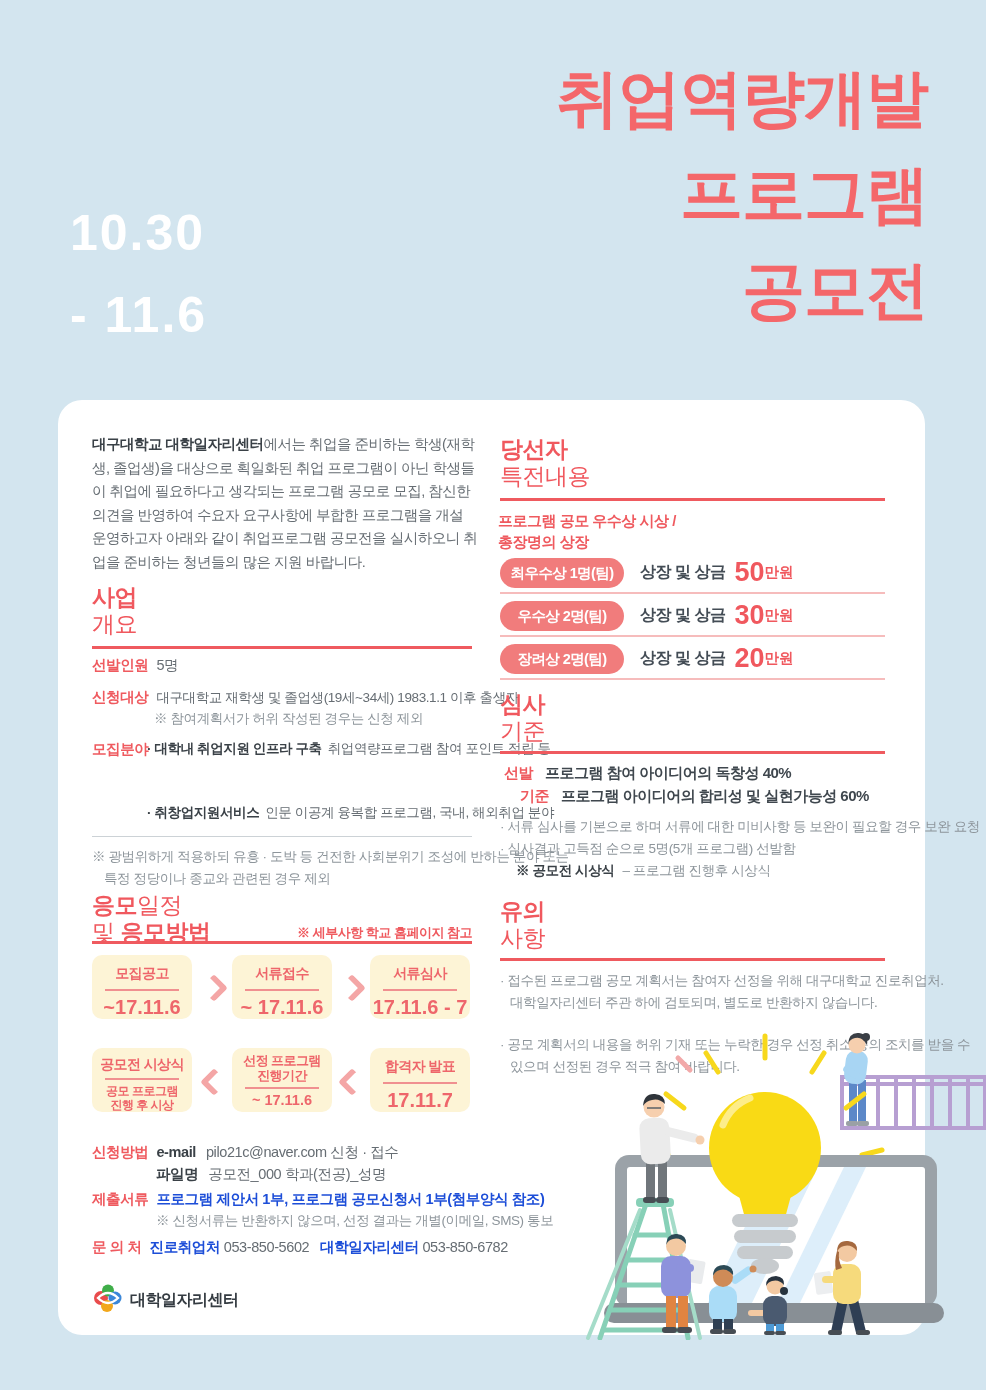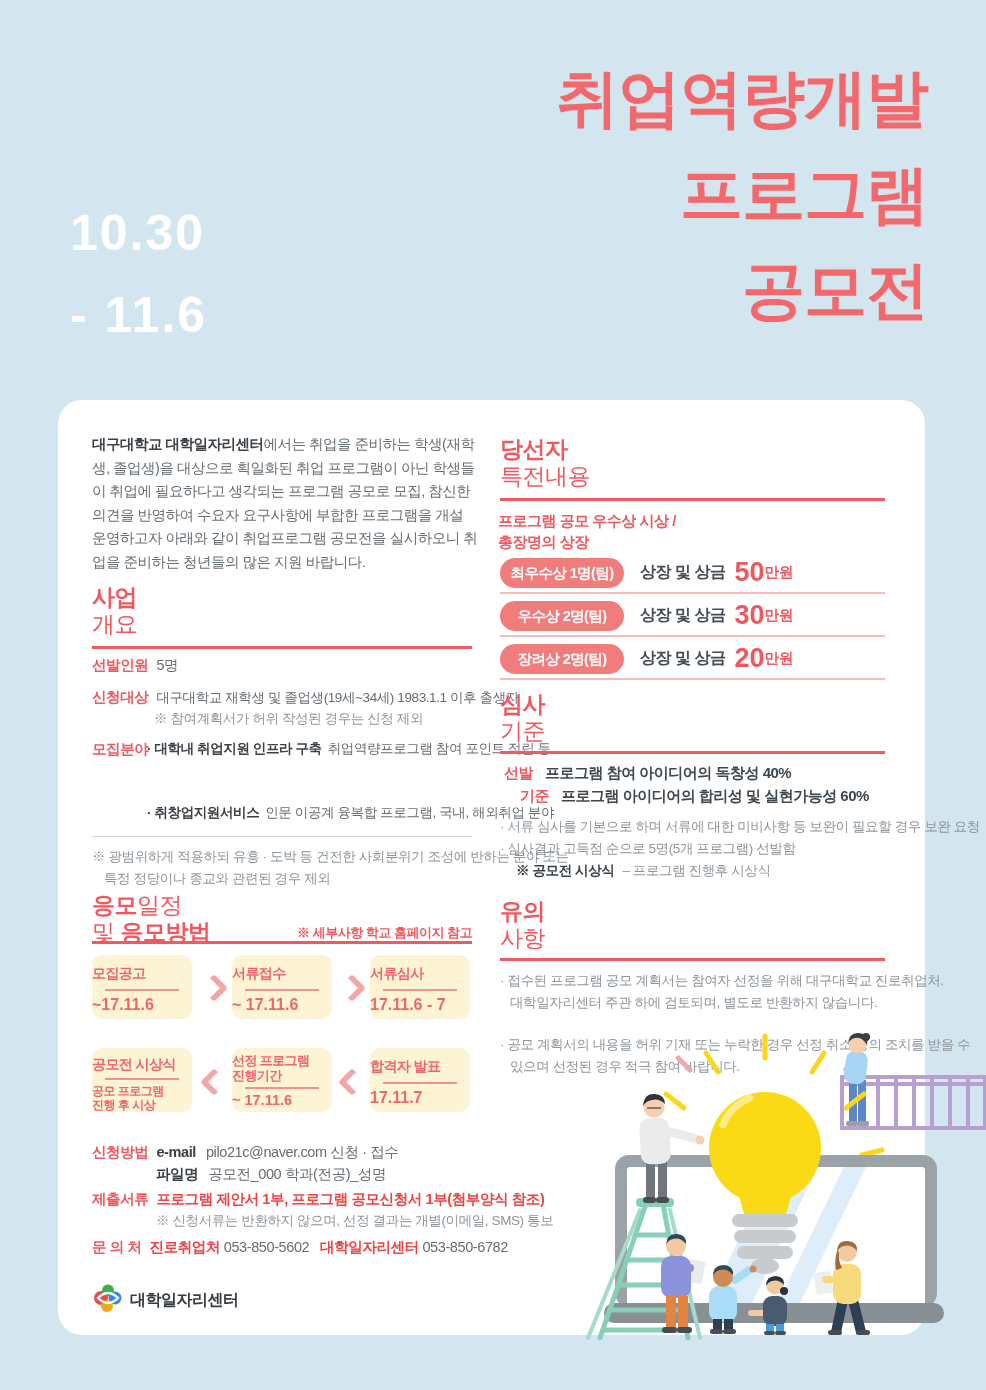--- a/index.html
+++ b/index.html
@@ -17,33 +17,33 @@
   
   .sec-title{color:#f0585e;font-size:23px;line-height:27px;letter-spacing:-0.5px;white-space:nowrap;}
   .sec-title .b{font-weight:800;}
   .sec-title .l{font-weight:500;}
   .redline{height:3px;background:#ef5a5f;}
   .grayline{height:1px;background:#ccd2d6;}
   .pinkline{height:2px;background:#f6bcbc;}
   .lrow{font-size:14.5px;color:#666d73;letter-spacing:-0.4px;white-space:nowrap;}
   .lrow .lab{color:#ef5a5f;font-weight:700;margin-right:8px;}
   .lrow .dlab{color:#3a4147;font-weight:700;margin-right:10px;}
-  .lrow .bold{color:#ef4444;font-weight:700;margin-top:43px;}
+  .lrow .bold{color:#1d4ed8;font-weight:700;margin-top:43px;}
   .gtxt{font-size:13.5px;color:#8d959b;letter-spacing:-0.4px;white-space:nowrap;}
   .itxt{font-size:13.5px;color:#666d73;letter-spacing:-0.4px;white-space:nowrap;}
   .itxt .bold{color:#3a4147;font-weight:700;margin-right:6px;}
   
   .intro{left:34px;top:33px;width:386px;font-size:14.5px;line-height:23.5px;color:#666d73;letter-spacing:-0.5px;}
   .intro .bold{color:#3a4147;font-weight:700;}
   
-  .fbox{width:100px;height:64px;background:#fdf4d6;border-radius:10px;color:#ee666b;}
+  .fbox{width:100px;height:64px;background:#fdf4d6;border-radius:10px;color:#ee666b;text-align:center;}
   .fbox .bt{font-size:14px;font-weight:700;margin-top:10px;letter-spacing:-0.6px;}
   .fbox .bt2{font-size:13px;font-weight:700;margin-top:6px;line-height:14.5px;letter-spacing:-0.6px;}
   .fbox .bl{height:1.5px;background:#f09090;margin:6px 13px 5px;}
-  .fbox .bd{font-size:16px;font-weight:700;}
+  .fbox .bd{font-size:20px;font-weight:700;}
   .fbox .bd2{font-size:12px;font-weight:700;line-height:14px;letter-spacing:-0.5px;}
   .chev{width:14px;height:14px;border-top:6px solid #f4a6a6;border-right:6px solid #f4a6a6;border-radius:4px;}
   .chev.r{transform:rotate(45deg);}
   .chev.lf{transform:rotate(225deg);}
   .sched-note{font-size:13px;font-weight:700;color:#ef5a5f;letter-spacing:-0.5px;}
   
   .pill{width:124px;height:30px;background:#f17c7c;border-radius:16px;color:#ffffff;
         font-size:14.5px;font-weight:700;text-align:center;line-height:30px;letter-spacing:-0.6px;}
   .award-text{display:flex;align-items:center;white-space:nowrap;height:32px;}
   .award-text .pre{font-size:16px;font-weight:700;color:#434c55;margin-right:9px;letter-spacing:-0.5px;}

